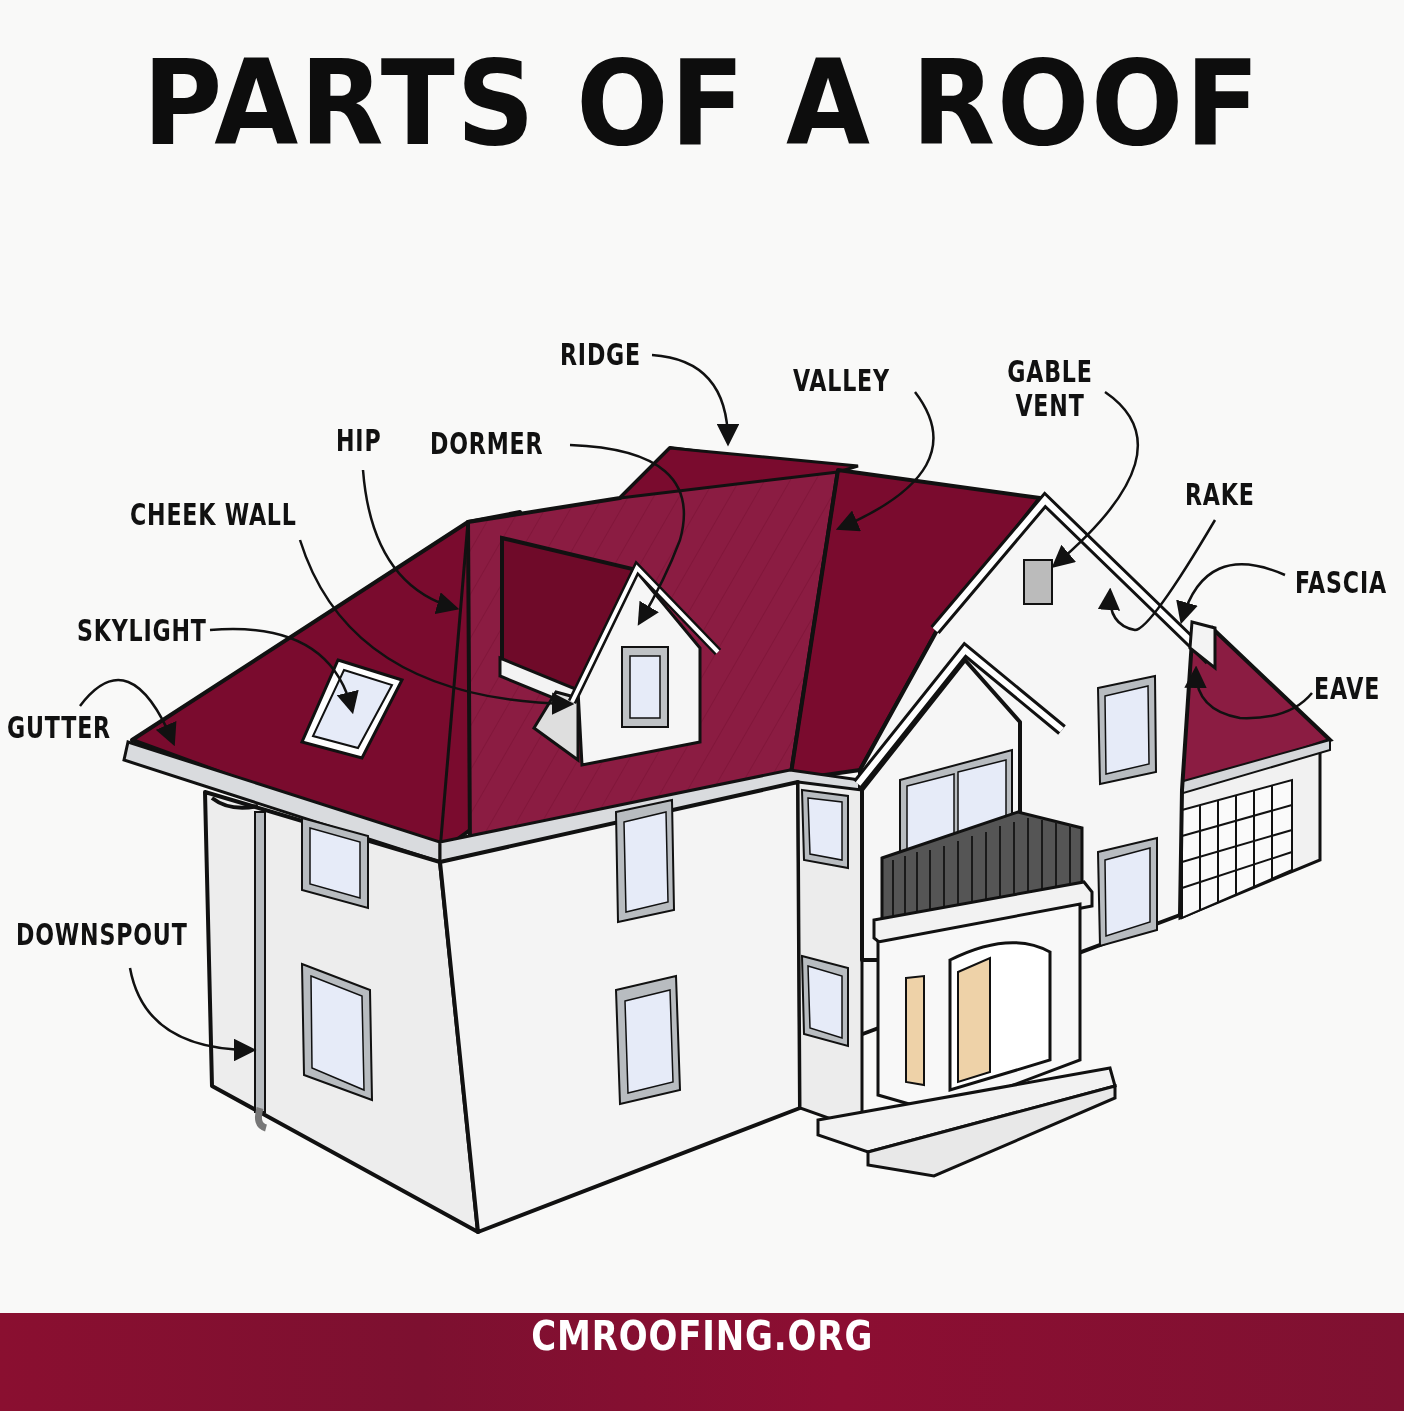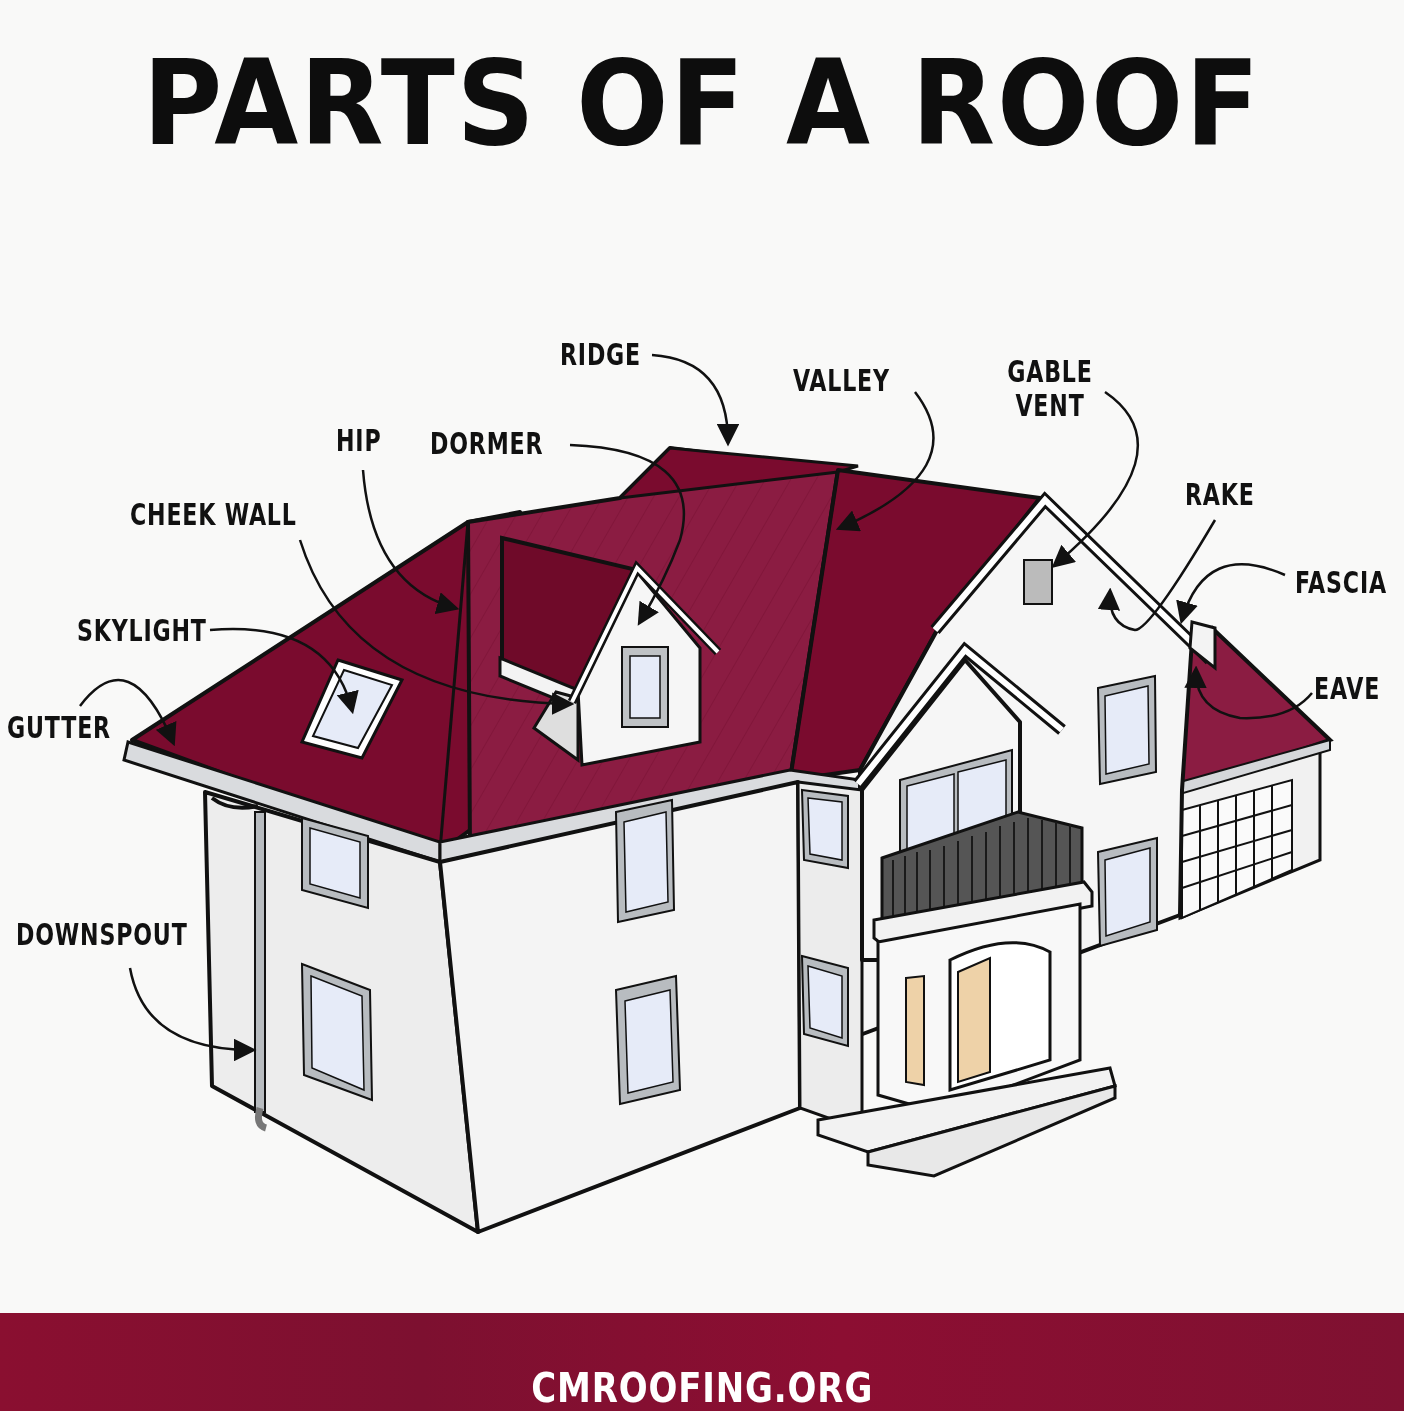--- a/index.html
+++ b/index.html
@@ -19,21 +19,21 @@
   .lbl {
     position: absolute; font-family: "DejaVu Sans Condensed", "DejaVu Sans", sans-serif;
     font-weight: bold; font-size: 30px; color: #111; letter-spacing: 1px;
     line-height: 34px; white-space: nowrap;
     transform: scaleX(0.82); transform-origin: left center;
   }
   .lbl.center { text-align: center; transform-origin: center center; }
   .footer {
     position: absolute; left: 0; top: 1313px; width: 1404px; height: 98px;
     background: linear-gradient(90deg,#8a0f30 0%,#7d1030 30%,#8c0e32 60%,#7f1131 100%);
-    display: flex; align-items: flex-end; justify-content: center;
+    display: flex; align-items: flex-start; justify-content: center;
   }
   .footer span {
     color: #ffffff; font-weight: bold; font-size: 40px; letter-spacing: 1px;
     font-family: "DejaVu Sans", sans-serif; transform: scaleX(0.85);
   }
 </style>
 </head>
 <body>
 
 <div class="title">PARTS OF A ROOF</div>

